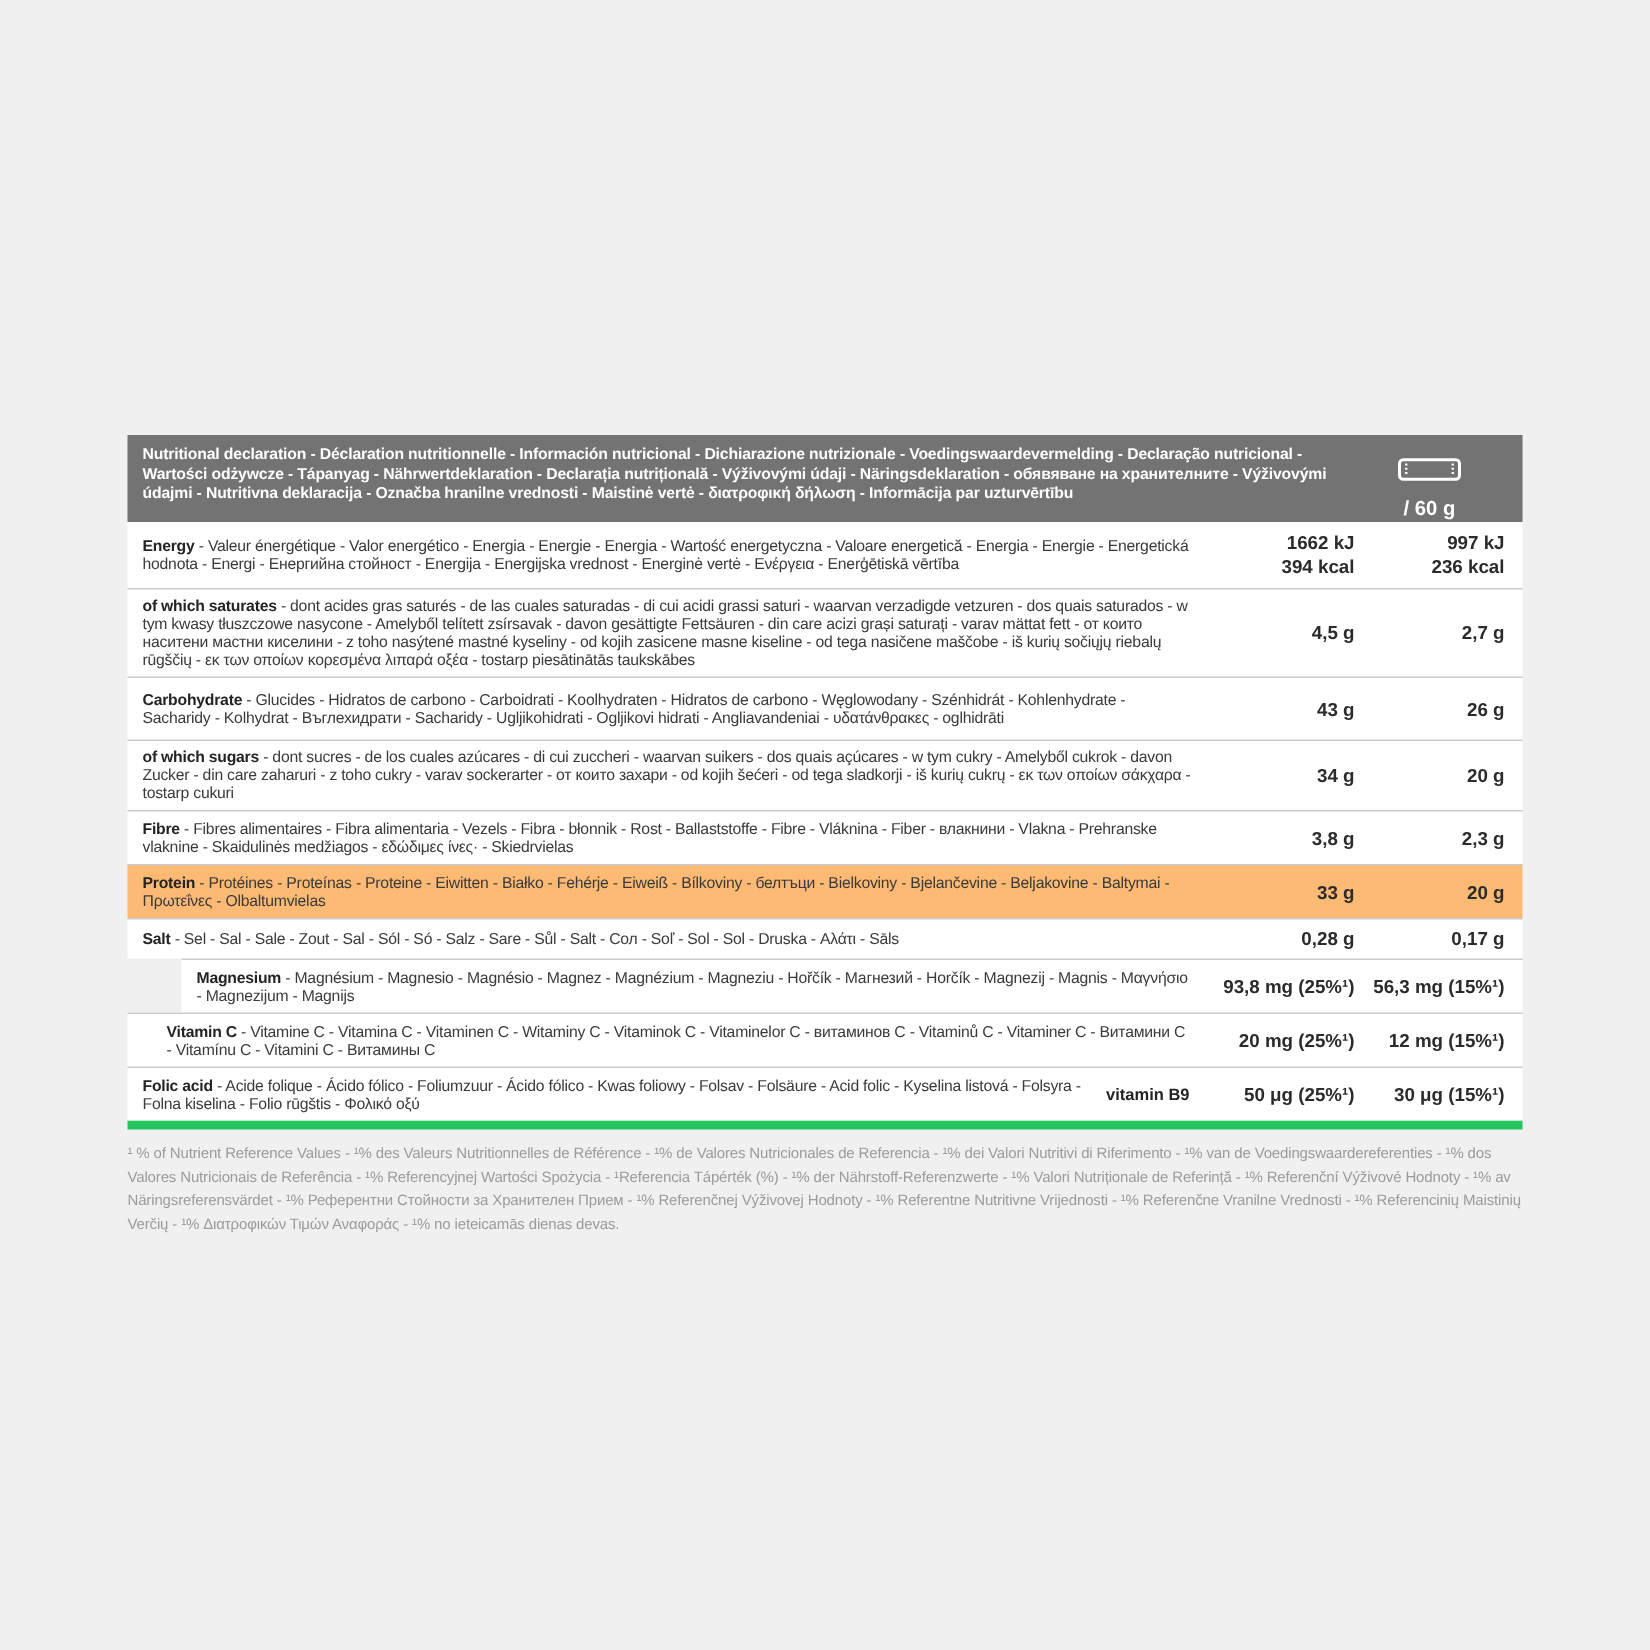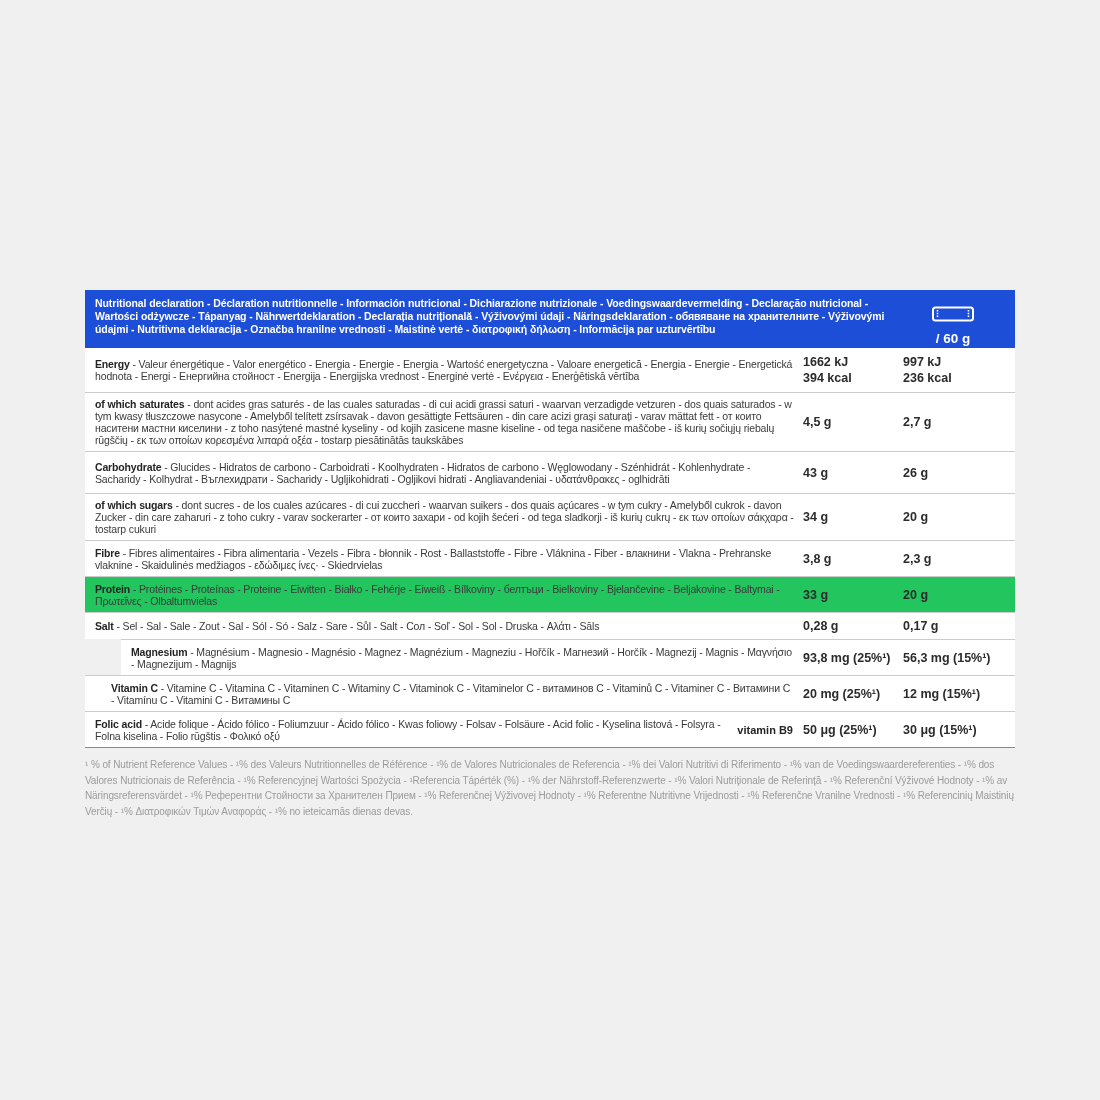--- a/index.html
+++ b/index.html
@@ -9,21 +9,21 @@
     font-family:"Liberation Sans","DejaVu Sans",sans-serif;
     color:#3a3a3a;
     position:relative;
   }
   .label-table {
     position:absolute;
     left:85px; top:290px; width:930px;
   }
   
   .table-header {
-    background:#1d4ed8;
+    background:#737373;
     color:#fff;
     display:flex;
     align-items:stretch;
     padding:7px 12px 2px 10px;
     min-height:58px;
   }
   .header-title {
     flex:1;
     font-size:10.5px;
     font-weight:bold;
@@ -46,40 +46,40 @@
   }
   .bar-icon-wrap { margin-bottom:3px; }
   
   .row {
     background:#ffffff;
     display:flex;
     align-items:center;
     padding:5px 12px 5px 10px;
   }
   .row + .row { border-top:1px solid #cbcbcb; }
-  .label-table .body { border-bottom:1px solid #22c55e; }
-  .row.highlight { background:#22c55e; }
+  .label-table .body { border-bottom:6px solid #22c55e; }
+  .row.highlight { background:#fdba74; }
   .nutrient-label {
     flex:1;
     font-size:10.5px;
     line-height:12px;
     letter-spacing:-0.15px;
     padding-right:8px;
   }
   .nutrient-label .lead { font-weight:bold; color:#242424; }
   .side-note {
     font-size:11px;
     font-weight:bold;
     color:#242424;
     white-space:nowrap;
     padding-right:10px;
   }
   .val {
     width:100px;
-    text-align:left;
+    text-align:right;
     font-size:12.5px;
     font-weight:bold;
     color:#2b2b2b;
     line-height:16px;
     white-space:pre-line;
   }
   .r-energy   { min-height:44px; }
   .r-fat      { min-height:30px; }
   .r-satur    { min-height:56px; }
   .r-carb     { min-height:42px; }

